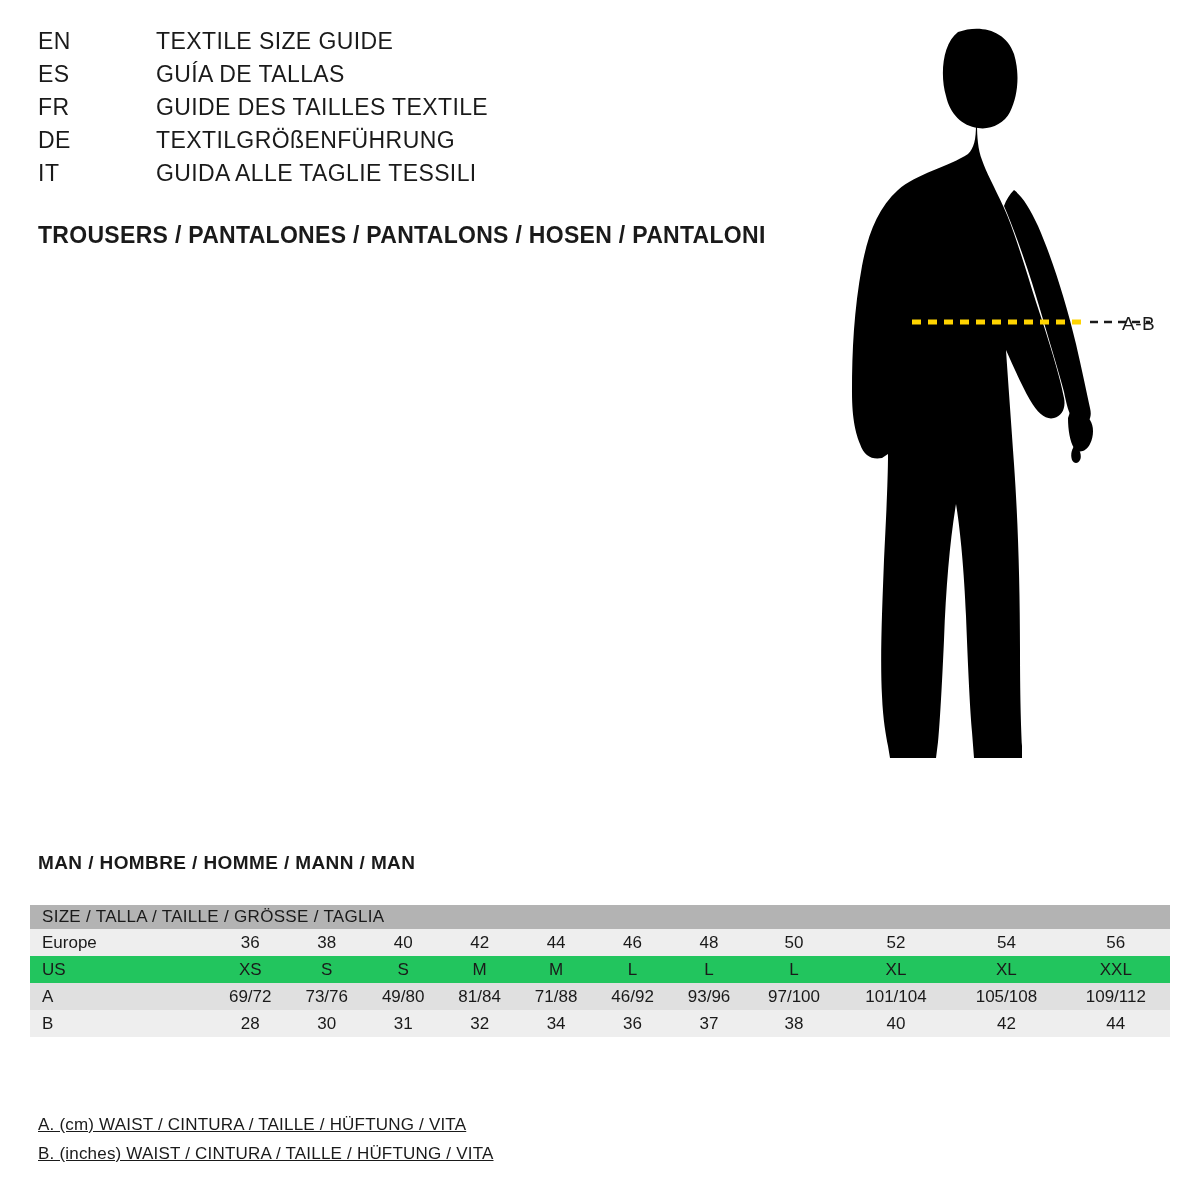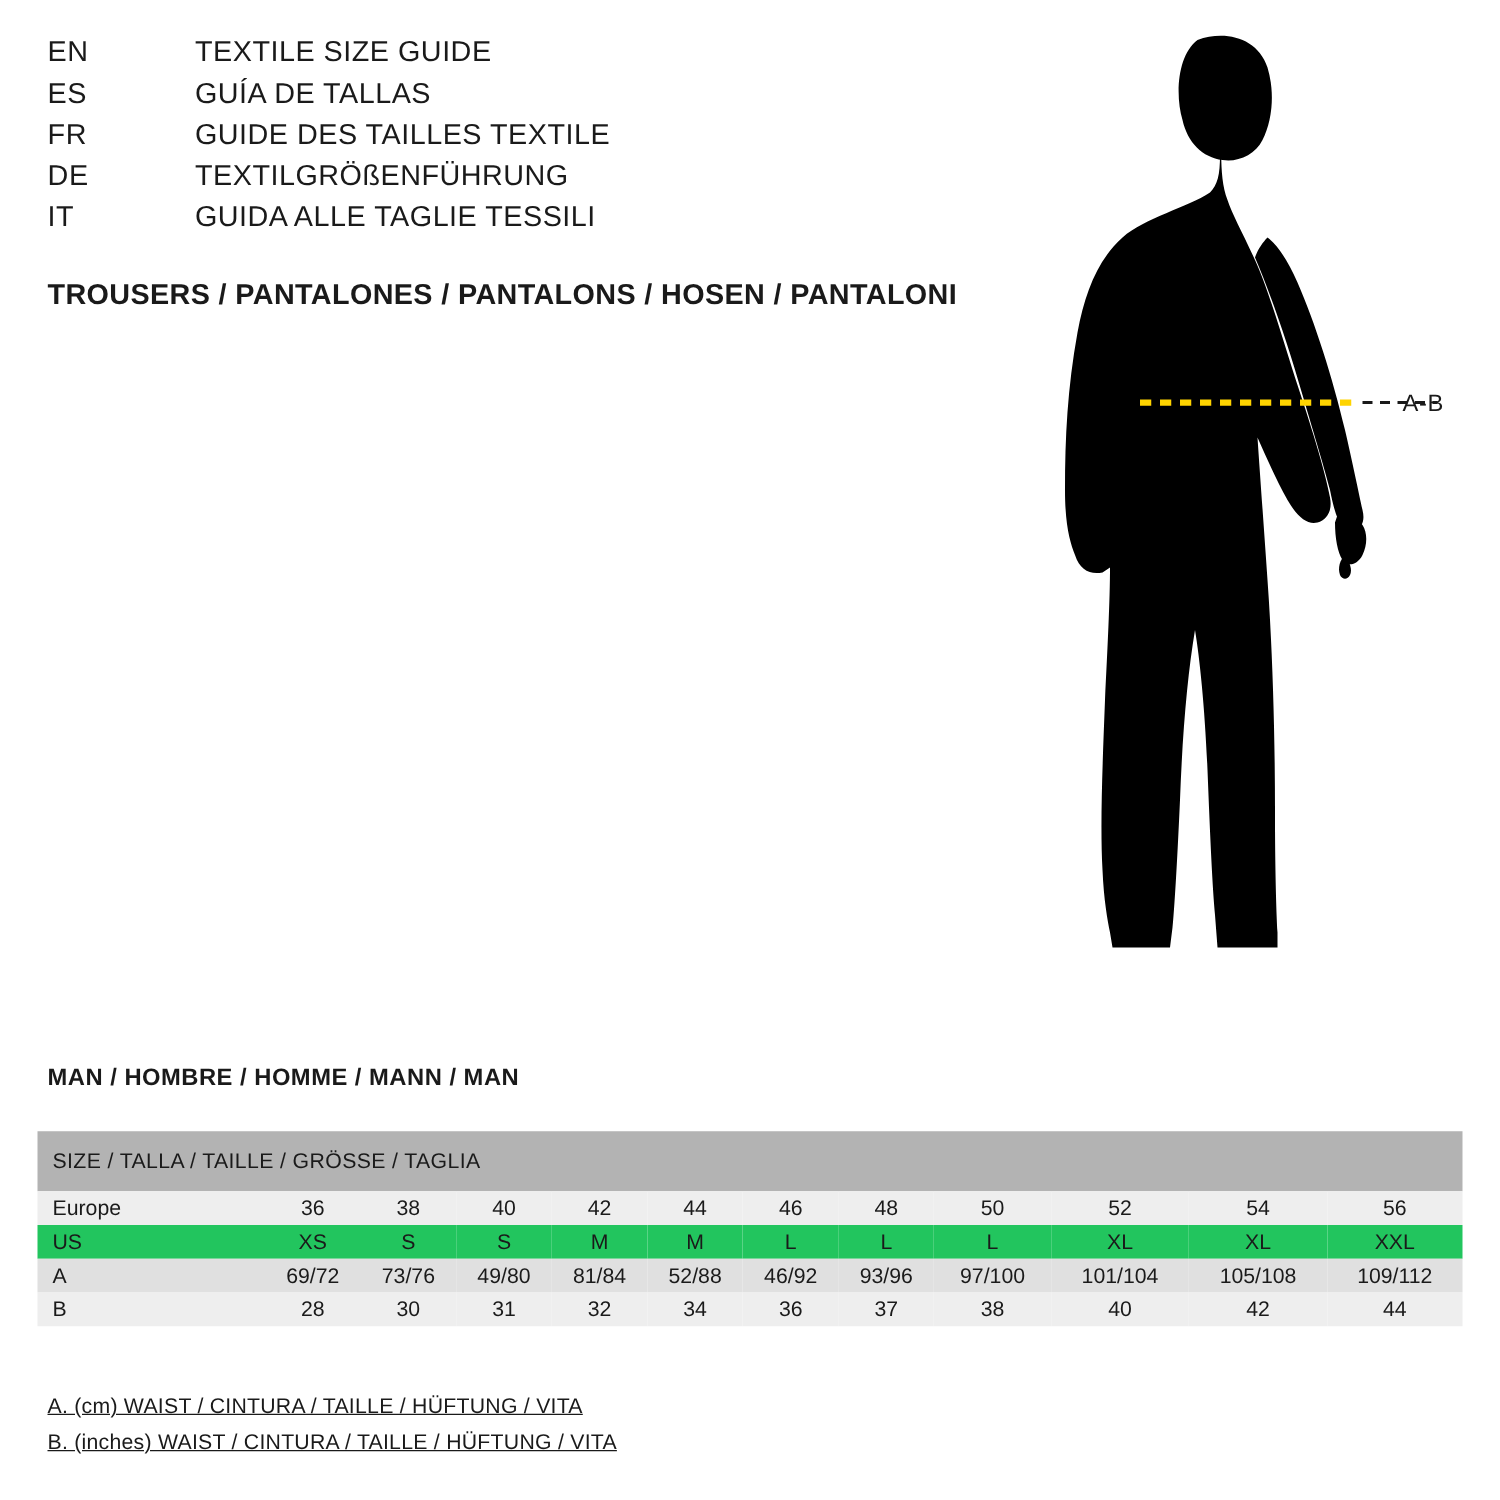--- a/index.html
+++ b/index.html
@@ -96,21 +96,21 @@
     font-weight: normal;
   }
   .size-table tr.head-row {
     background: #b3b3b3;
   }
   .size-table tr.head-row th {
     text-align: left;
     padding-left: 12px;
     font-size: 17px;
     letter-spacing: 0.3px;
-    height: 48px;
+    height: 24px;
   }
   .size-table tr.band-light { background: #eeeeee; }
   .size-table tr.band-mid   { background: #e0e0e0; }
   .size-table tr.band-white { background: #22c55e; }
   .size-table td.rowlabel {
     text-align: left;
     padding-left: 12px;
     width: 170px;
   }
 
@@ -255,21 +255,21 @@
       <td>XL</td>
       <td>XL</td>
       <td>XXL</td>
     </tr>
     <tr class="band-mid">
       <td class="rowlabel">A</td>
       <td>69/72</td>
       <td>73/76</td>
       <td>49/80</td>
       <td>81/84</td>
-      <td>52/88</td>
+      <td>71/88</td>
       <td>46/92</td>
       <td>93/96</td>
       <td>97/100</td>
       <td>101/104</td>
       <td>105/108</td>
       <td>109/112</td>
     </tr>
     <tr class="band-light">
       <td class="rowlabel">B</td>
       <td>28</td>

